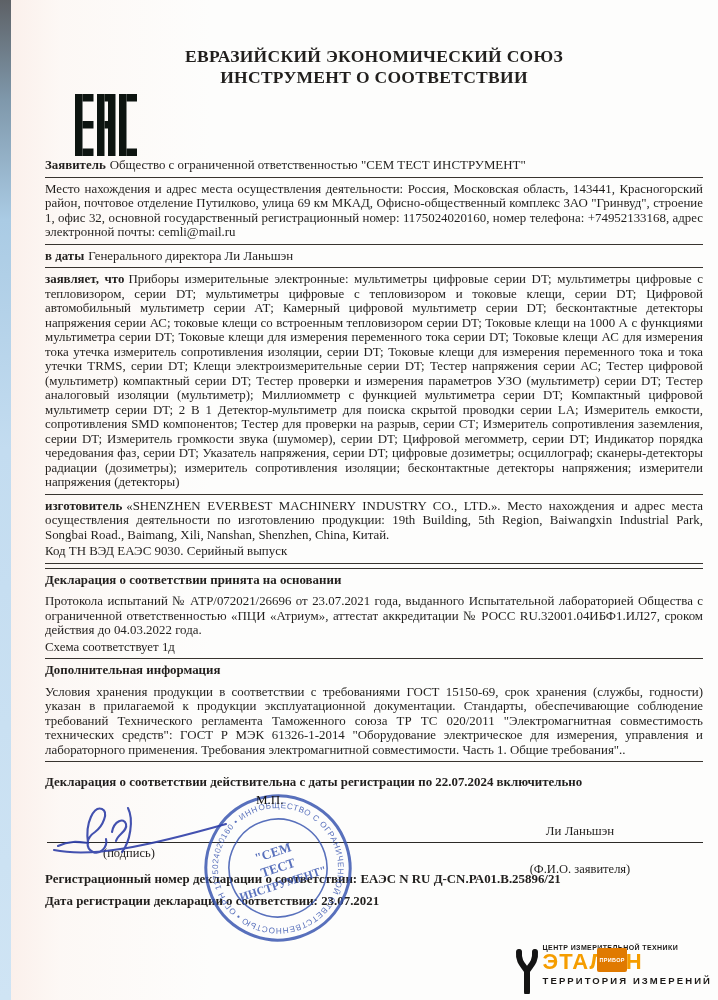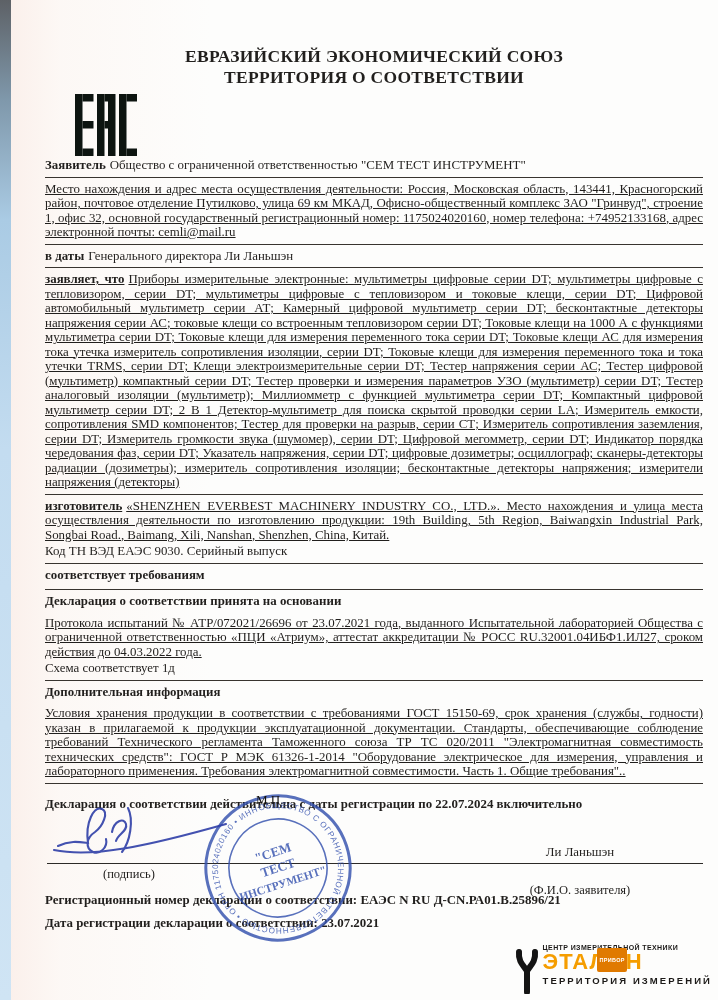--- a/index.html
+++ b/index.html
@@ -18,21 +18,21 @@
     background:linear-gradient(180deg,#5d6166 0%,#7f98ab 10%,#aacbe4 22%,#c3dcf0 45%,#cfe4f4 100%);
   }
   .doc{
     position:absolute;left:45px;top:46px;width:658px;
     font-size:12.9px;line-height:14.5px;
   }
   .title{ text-align:center;font-weight:bold;font-size:17.5px;line-height:21px;letter-spacing:.3px;margin:0 0 2px 0;}
   .eac-row{height:64px;margin:4px 0 2px 0;position:relative;}
   .eac-row svg{position:absolute;left:30px;top:2px;}
   p{margin:2px 0;}
-  .just{text-align:justify;text-decoration:underline;}
+  .just{text-align:justify;}
   .lbl{font-weight:bold;margin-right:4px;}
   .hd{font-weight:bold;margin:4px 0 7px 0;}
   .rule{height:0;border-top:1.6px solid #38342f;margin:4px 0 4px 0;}
   .validity{font-weight:bold;margin-top:13px;}
   .sign-row{position:relative;height:66px;margin-top:8px;}
   .sign-line{position:absolute;left:2px;right:0px;top:44px;border-top:1.4px solid #2c2a27;}
   .sign-caption{position:absolute;left:58px;top:48px;font-size:12.5px;}
   .sign-name{position:absolute;left:400px;width:270px;top:26px;text-align:center;}
   .sign-name-caption{position:absolute;left:400px;width:270px;top:64px;text-align:center;font-size:12.5px;}
   .reg{font-weight:bold;margin:8px 0 0 0;}
@@ -53,21 +53,21 @@
 </head>
 <body>
 
 <div class="page">
   <div class="edge-strip"></div>
 
   <div class="doc">
 
     <div class="title">
       <div>ЕВРАЗИЙСКИЙ ЭКОНОМИЧЕСКИЙ СОЮЗ</div>
-      <div>ТЕРРИТОРИЯ О СООТВЕТСТВИИ</div>
+      <div>ИНСТРУМЕНТ О СООТВЕТСТВИИ</div>
     </div>
 
     <div class="eac-row">
 
       <svg width="62" height="62" viewBox="0 0 62 62">
         <g fill="#0d1410">
 
           <rect x="0" y="0" width="7.5" height="62"></rect>
           <rect x="7.5" y="0" width="11" height="7.5"></rect>
           <rect x="7.5" y="27" width="11" height="7.5"></rect>
@@ -94,26 +94,25 @@
     <div class="rule"></div>
 
     <p><span class="lbl">в даты</span><span>Генерального директора Ли Ланьшэн</span></p>
 
     <div class="rule"></div>
 
     <p class="just"><span class="lbl">заявляет, что</span><span>Приборы измерительные электронные: мультиметры цифровые серии DT; мультиметры цифровые с тепловизором, серии DT; мультиметры цифровые с тепловизором и токовые клещи, серии DT; Цифровой автомобильный мультиметр серии АТ; Камерный цифровой мультиметр серии DT; бесконтактные детекторы напряжения серии АС; токовые клещи со встроенным тепловизором серии DT; Токовые клещи на 1000 А с функциями мультиметра серии DT; Токовые клещи для измерения переменного тока серии DT; Токовые клещи АС для измерения тока утечка измеритель сопротивления изоляции, серии DT; Токовые клещи для измерения переменного тока и тока утечки TRMS, серии DT; Клещи электроизмерительные серии DT; Тестер напряжения серии АС; Тестер цифровой (мультиметр) компактный серии DT; Тестер проверки и измерения параметров УЗО (мультиметр) серии DT; Тестер аналоговый изоляции (мультиметр); Миллиомметр с функцией мультиметра серии DT; Компактный цифровой мультиметр серии DT; 2 В 1 Детектор-мультиметр для поиска скрытой проводки серии LA; Измеритель емкости, сопротивления SMD компонентов; Тестер для проверки на разрыв, серии СТ; Измеритель сопротивления заземления, серии DT; Измеритель громкости звука (шумомер), серии DT; Цифровой мегомметр, серии DT; Индикатор порядка чередования фаз, серии DT; Указатель напряжения, серии DT; цифровые дозиметры; осциллограф; сканеры-детекторы радиации (дозиметры); измеритель сопротивления изоляции; бесконтактные детекторы напряжения;  измерители напряжения (детекторы)</span></p>
 
     <div class="rule"></div>
 
-    <p class="just"><span class="lbl">изготовитель</span><span>«SHENZHEN EVERBEST MACHINERY INDUSTRY CO., LTD.». Место нахождения и улица места осуществления деятельности по изготовлению продукции: 19th Building, 5th Region, Baiwangxin Industrial Park, Songbai Road., Baimang, Xili, Nanshan, Shenzhen, China, Китай.</span></p>
+    <p class="just"><span class="lbl">изготовитель</span><span>«SHENZHEN EVERBEST MACHINERY INDUSTRY CO., LTD.». Место нахождения и адрес места осуществления деятельности по изготовлению продукции: 19th Building, 5th Region, Baiwangxin Industrial Park, Songbai Road., Baimang, Xili, Nanshan, Shenzhen, China, Китай.</span></p>
     <p>Код ТН ВЭД ЕАЭС 9030. Серийный выпуск</p>
 
     <div class="rule"></div>
 
-    <p class="hd">соответствует требованиям</p>
 
     <div class="rule"></div>
 
     <p class="hd">Декларация о соответствии принята на основании</p>
     <p class="just">Протокола испытаний № АТР/072021/26696 от 23.07.2021 года, выданного Испытательной лабораторией Общества с ограниченной ответственностью «ПЦИ «Атриум», аттестат аккредитации № РОСС RU.32001.04ИБФ1.ИЛ27, сроком действия до 04.03.2022 года.</p>
     <p>Схема соответствует 1д</p>
 
     <div class="rule"></div>
 
     <p class="hd">Дополнительная информация</p>

